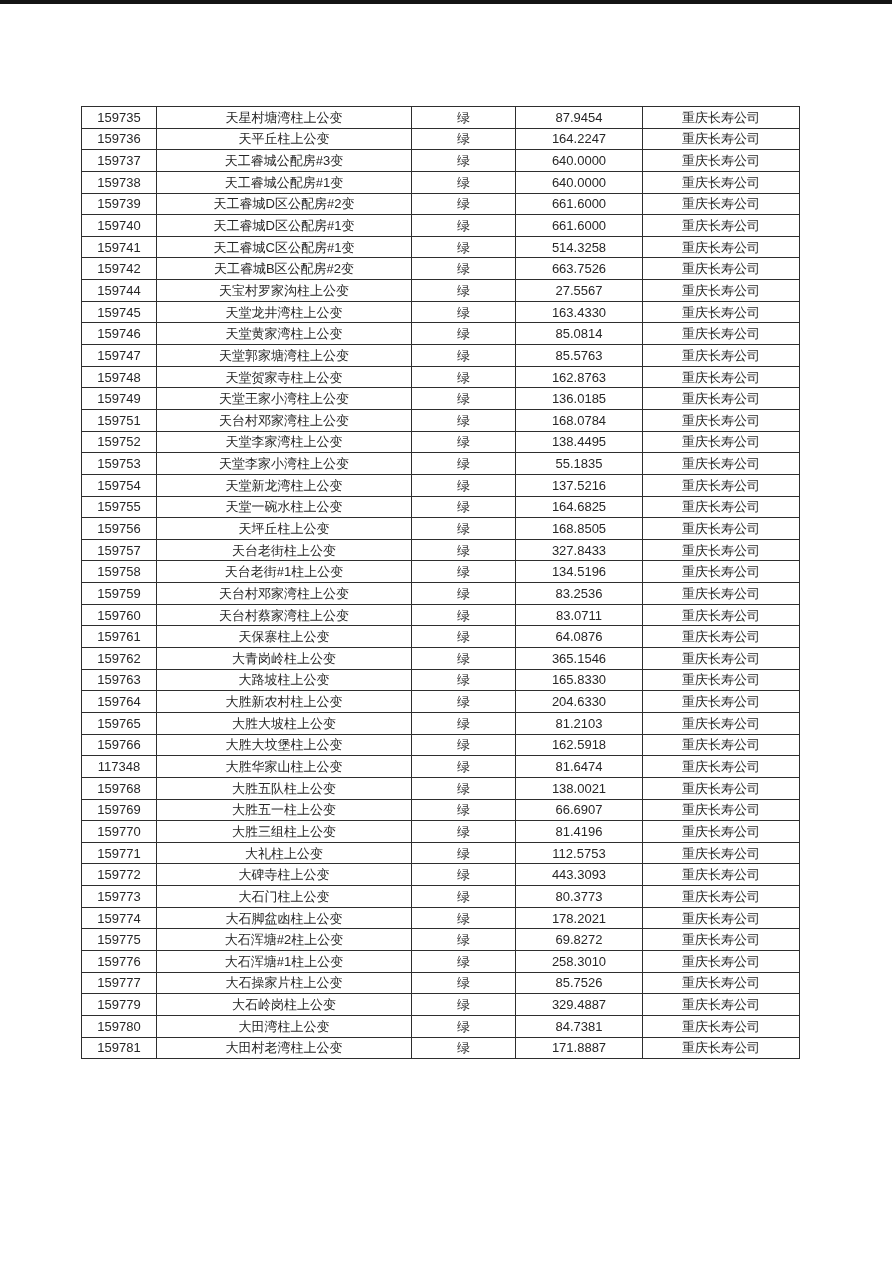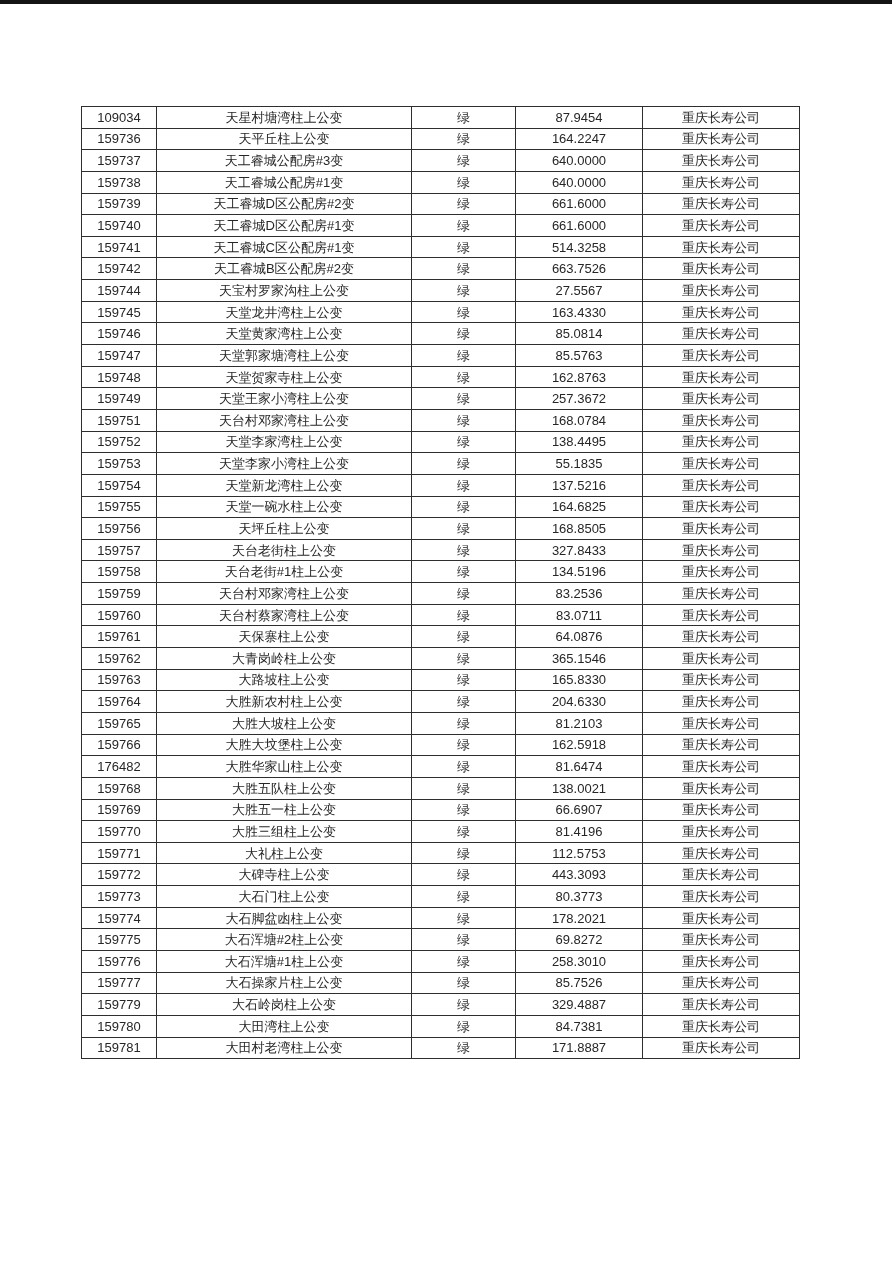--- a/index.html
+++ b/index.html
@@ -56,21 +56,21 @@
 <table class="data-table">
   <colgroup>
     <col class="col-id">
     <col class="col-name">
     <col class="col-status">
     <col class="col-value">
     <col class="col-company">
   </colgroup>
   <tbody id="table-body">
       <tr>
-        <td>109034</td>
+        <td>159735</td>
         <td>天星村塘湾柱上公变</td>
         <td>绿</td>
         <td>87.9454</td>
         <td>重庆长寿公司</td>
       </tr>
       <tr>
         <td>159736</td>
         <td>天平丘柱上公变</td>
         <td>绿</td>
         <td>164.2247</td>
@@ -150,21 +150,21 @@
         <td>159748</td>
         <td>天堂贺家寺柱上公变</td>
         <td>绿</td>
         <td>162.8763</td>
         <td>重庆长寿公司</td>
       </tr>
       <tr>
         <td>159749</td>
         <td>天堂王家小湾柱上公变</td>
         <td>绿</td>
-        <td>257.3672</td>
+        <td>136.0185</td>
         <td>重庆长寿公司</td>
       </tr>
       <tr>
         <td>159751</td>
         <td>天台村邓家湾柱上公变</td>
         <td>绿</td>
         <td>168.0784</td>
         <td>重庆长寿公司</td>
       </tr>
       <tr>
@@ -266,21 +266,21 @@
         <td>重庆长寿公司</td>
       </tr>
       <tr>
         <td>159766</td>
         <td>大胜大坟堡柱上公变</td>
         <td>绿</td>
         <td>162.5918</td>
         <td>重庆长寿公司</td>
       </tr>
       <tr>
-        <td>176482</td>
+        <td>117348</td>
         <td>大胜华家山柱上公变</td>
         <td>绿</td>
         <td>81.6474</td>
         <td>重庆长寿公司</td>
       </tr>
       <tr>
         <td>159768</td>
         <td>大胜五队柱上公变</td>
         <td>绿</td>
         <td>138.0021</td>

